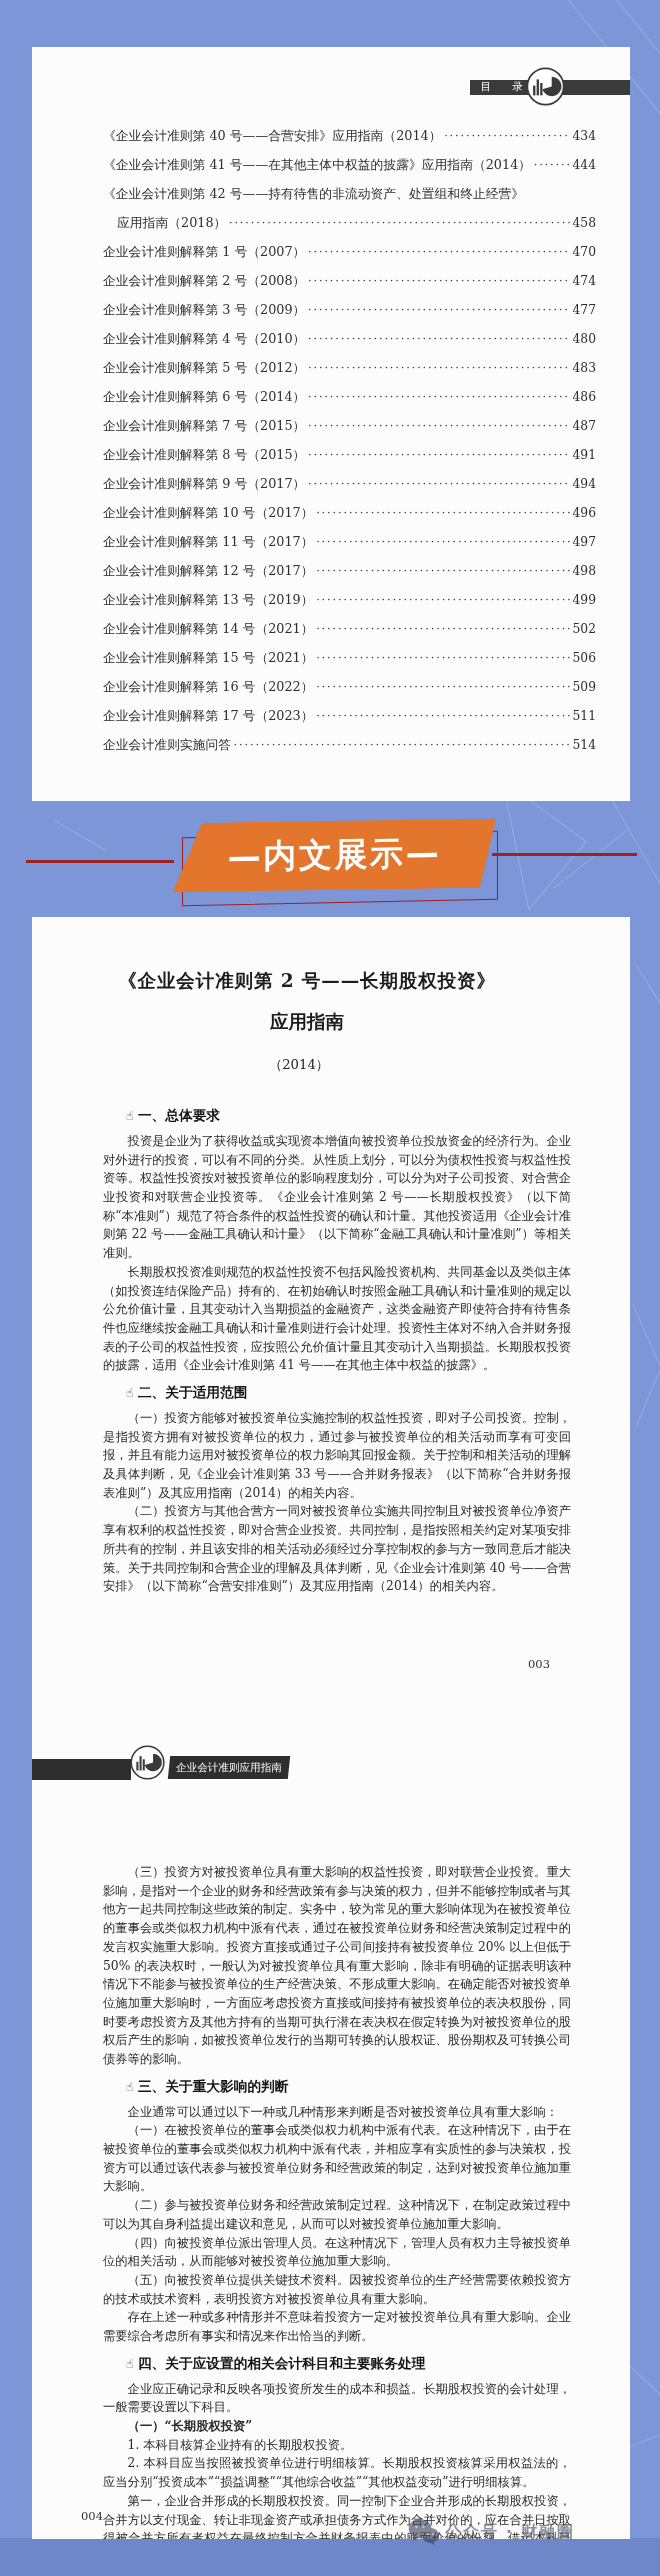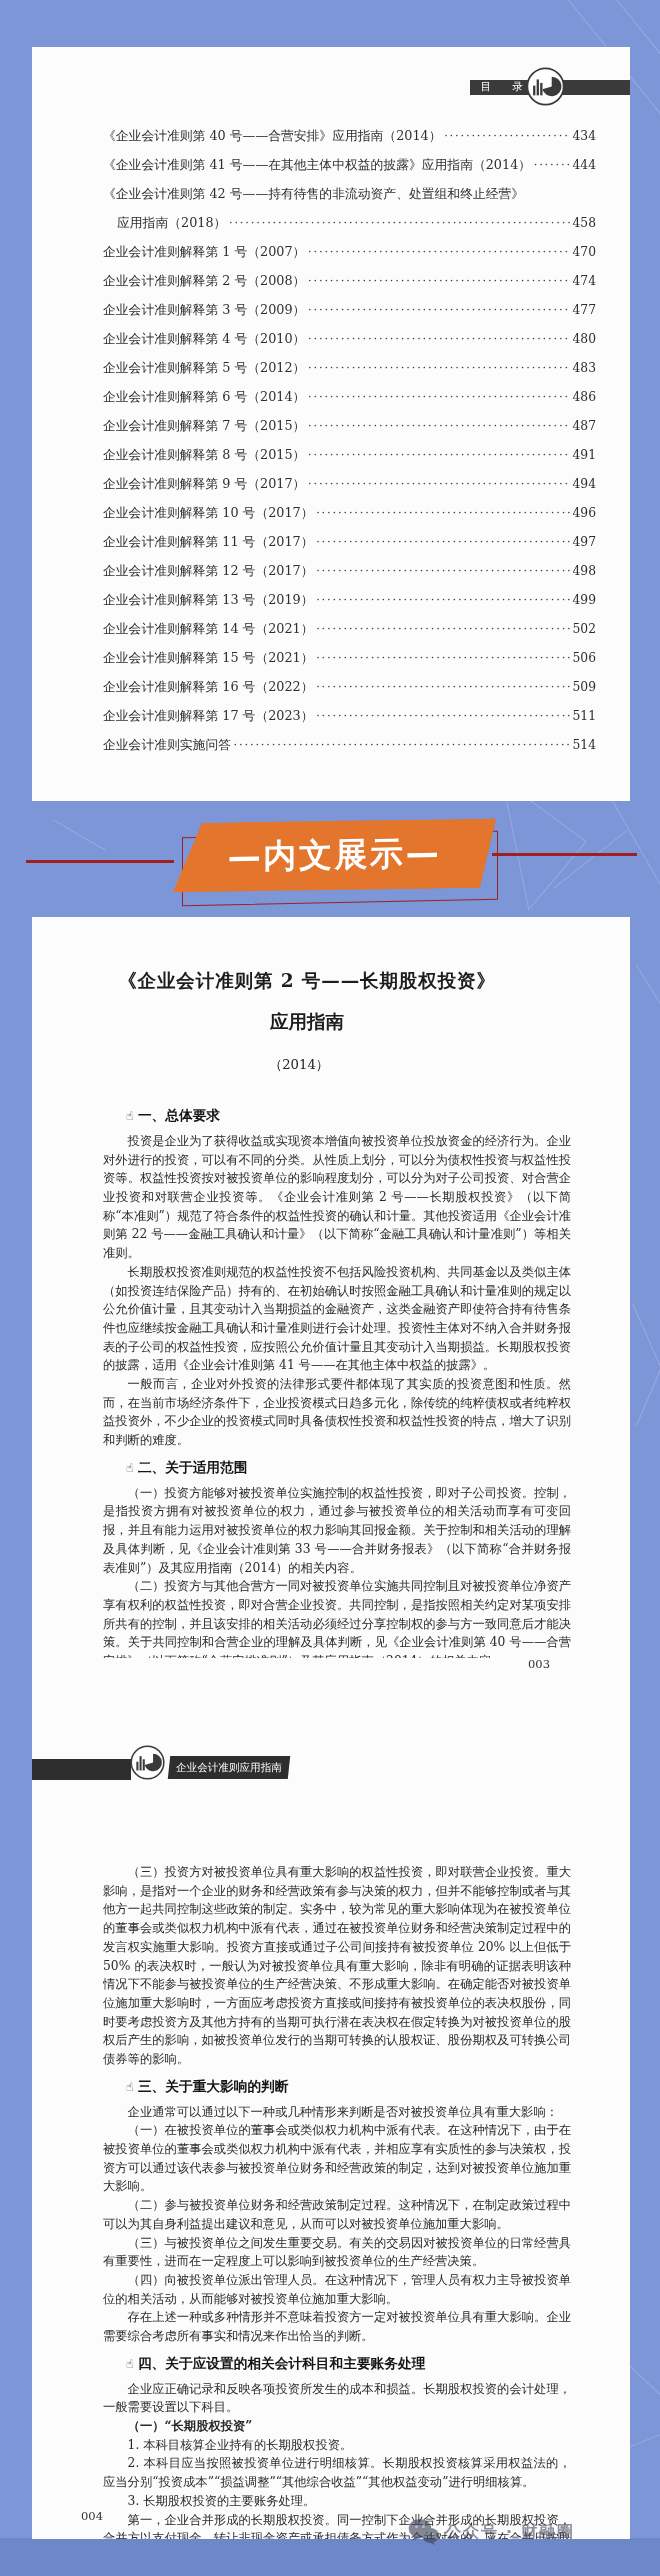--- a/index.html
+++ b/index.html
@@ -221,21 +221,20 @@
 
   <div class="page page2">
     <div class="cp-title cp-title1">《企业会计准则第 2 号——长期股权投资》</div>
     <div class="cp-title cp-title2">应用指南</div>
     <div class="cp-year">（2014）</div>
 
     <div class="body-col body1" id="body1">
         <div class="hd"><span class="ptr">☝</span><span>一、总体要求</span></div>
         <p>投资是企业为了获得收益或实现资本增值向被投资单位投放资金的经济行为。企业对外进行的投资，可以有不同的分类。从性质上划分，可以分为债权性投资与权益性投资等。权益性投资按对被投资单位的影响程度划分，可以分为对子公司投资、对合营企业投资和对联营企业投资等。《企业会计准则第 2 号——长期股权投资》（以下简称“本准则”）规范了符合条件的权益性投资的确认和计量。其他投资适用《企业会计准则第 22 号——金融工具确认和计量》（以下简称“金融工具确认和计量准则”）等相关准则。</p>
         <p>长期股权投资准则规范的权益性投资不包括风险投资机构、共同基金以及类似主体（如投资连结保险产品）持有的、在初始确认时按照金融工具确认和计量准则的规定以公允价值计量，且其变动计入当期损益的金融资产，这类金融资产即使符合持有待售条件也应继续按金融工具确认和计量准则进行会计处理。投资性主体对不纳入合并财务报表的子公司的权益性投资，应按照公允价值计量且其变动计入当期损益。长期股权投资的披露，适用《企业会计准则第 41 号——在其他主体中权益的披露》。</p>
-        <p>一般而言，企业对外投资的法律形式要件都体现了其实质的投资意图和性质。然而，在当前市场经济条件下，企业投资模式日趋多元化，除传统的纯粹债权或者纯粹权益投资外，不少企业的投资模式同时具备债权性投资和权益性投资的特点，增大了识别和判断的难度。</p>
         <div class="hd"><span class="ptr">☝</span><span>二、关于适用范围</span></div>
         <p>（一）投资方能够对被投资单位实施控制的权益性投资，即对子公司投资。控制，是指投资方拥有对被投资单位的权力，通过参与被投资单位的相关活动而享有可变回报，并且有能力运用对被投资单位的权力影响其回报金额。关于控制和相关活动的理解及具体判断，见《企业会计准则第 33 号——合并财务报表》（以下简称“合并财务报表准则”）及其应用指南（2014）的相关内容。</p>
         <p>（二）投资方与其他合营方一同对被投资单位实施共同控制且对被投资单位净资产享有权利的权益性投资，即对合营企业投资。共同控制，是指按照相关约定对某项安排所共有的控制，并且该安排的相关活动必须经过分享控制权的参与方一致同意后才能决策。关于共同控制和合营企业的理解及具体判断，见《企业会计准则第 40 号——合营安排》（以下简称“合营安排准则”）及其应用指南（2014）的相关内容。</p>
       </div>
     <div class="pageno pn003">003</div>
 
     <div class="run-bar"></div>
     <svg class="logo-circle logo-run" viewBox="0 0 44 44">
       <circle cx="22" cy="22" r="20.5" fill="#fff" stroke="#3a3a3a" stroke-width="2"></circle>
       <rect x="8" y="21" width="2.6" height="11" fill="#3a3a3a"></rect>
@@ -246,29 +245,28 @@
     <div class="run-badge">
       <span>企业会计准则应用指南</span>
     </div>
 
     <div class="body-col body2" id="body2">
         <p>（三）投资方对被投资单位具有重大影响的权益性投资，即对联营企业投资。重大影响，是指对一个企业的财务和经营政策有参与决策的权力，但并不能够控制或者与其他方一起共同控制这些政策的制定。实务中，较为常见的重大影响体现为在被投资单位的董事会或类似权力机构中派有代表，通过在被投资单位财务和经营决策制定过程中的发言权实施重大影响。投资方直接或通过子公司间接持有被投资单位 20% 以上但低于 50% 的表决权时，一般认为对被投资单位具有重大影响，除非有明确的证据表明该种情况下不能参与被投资单位的生产经营决策、不形成重大影响。在确定能否对被投资单位施加重大影响时，一方面应考虑投资方直接或间接持有被投资单位的表决权股份，同时要考虑投资方及其他方持有的当期可执行潜在表决权在假定转换为对被投资单位的股权后产生的影响，如被投资单位发行的当期可转换的认股权证、股份期权及可转换公司债券等的影响。</p>
         <div class="hd"><span class="ptr">☝</span><span>三、关于重大影响的判断</span></div>
         <p>企业通常可以通过以下一种或几种情形来判断是否对被投资单位具有重大影响：</p>
         <p>（一）在被投资单位的董事会或类似权力机构中派有代表。在这种情况下，由于在被投资单位的董事会或类似权力机构中派有代表，并相应享有实质性的参与决策权，投资方可以通过该代表参与被投资单位财务和经营政策的制定，达到对被投资单位施加重大影响。</p>
         <p>（二）参与被投资单位财务和经营政策制定过程。这种情况下，在制定政策过程中可以为其自身利益提出建议和意见，从而可以对被投资单位施加重大影响。</p>
-        <p>（三）与被投资单位之间发生重要交易。有关的交易因对被投资单位的日常经营具有重要性，进而在一定程度上可以影响到被投资单位的生产经营决策。</p>
         <p>（四）向被投资单位派出管理人员。在这种情况下，管理人员有权力主导被投资单位的相关活动，从而能够对被投资单位施加重大影响。</p>
+        <p>（五）向被投资单位提供关键技术资料。因被投资单位的生产经营需要依赖投资方的技术或技术资料，表明投资方对被投资单位具有重大影响。</p>
         <p>存在上述一种或多种情形并不意味着投资方一定对被投资单位具有重大影响。企业需要综合考虑所有事实和情况来作出恰当的判断。</p>
         <div class="hd"><span class="ptr">☝</span><span>四、关于应设置的相关会计科目和主要账务处理</span></div>
         <p>企业应正确记录和反映各项投资所发生的成本和损益。长期股权投资的会计处理，一般需要设置以下科目。</p>
         <p class="b">（一）“长期股权投资”</p>
         <p>1. 本科目核算企业持有的长期股权投资。</p>
         <p>2. 本科目应当按照被投资单位进行明细核算。长期股权投资核算采用权益法的，应当分别“投资成本”“损益调整”“其他综合收益”“其他权益变动”进行明细核算。</p>
-        <p>3. 长期股权投资的主要账务处理。</p>
         <p>第一，企业合并形成的长期股权投资。同一控制下企业合并形成的长期股权投资，合并方以支付现金、转让非现金资产或承担债务方式作为合并对价的，应在合并日按取得被合并方所有者权益在最终控制方合并财务报表中的账面价值的份额，借记本科目（投资成本），按支付的合并对价的账面价值，贷记或借记有关资产、负债科目，按其差额，贷记“资本公积——资本溢价或股本溢价”科目；如为借方差额，借记“资本公积——资本</p>
       </div>
     <div class="pageno pn004">004</div>
   </div>
 
   <div class="watermark">
     <svg class="wm-icon" width="33" height="30" viewBox="0 0 38 34">
       <ellipse cx="15" cy="13" rx="13" ry="11" fill="#3A4156"></ellipse>
       <path d="M6 27 L10 20 L16 23 Z" fill="#3A4156"></path>
       <ellipse cx="27" cy="21" rx="10" ry="8.5" fill="#3A4156"></ellipse>

